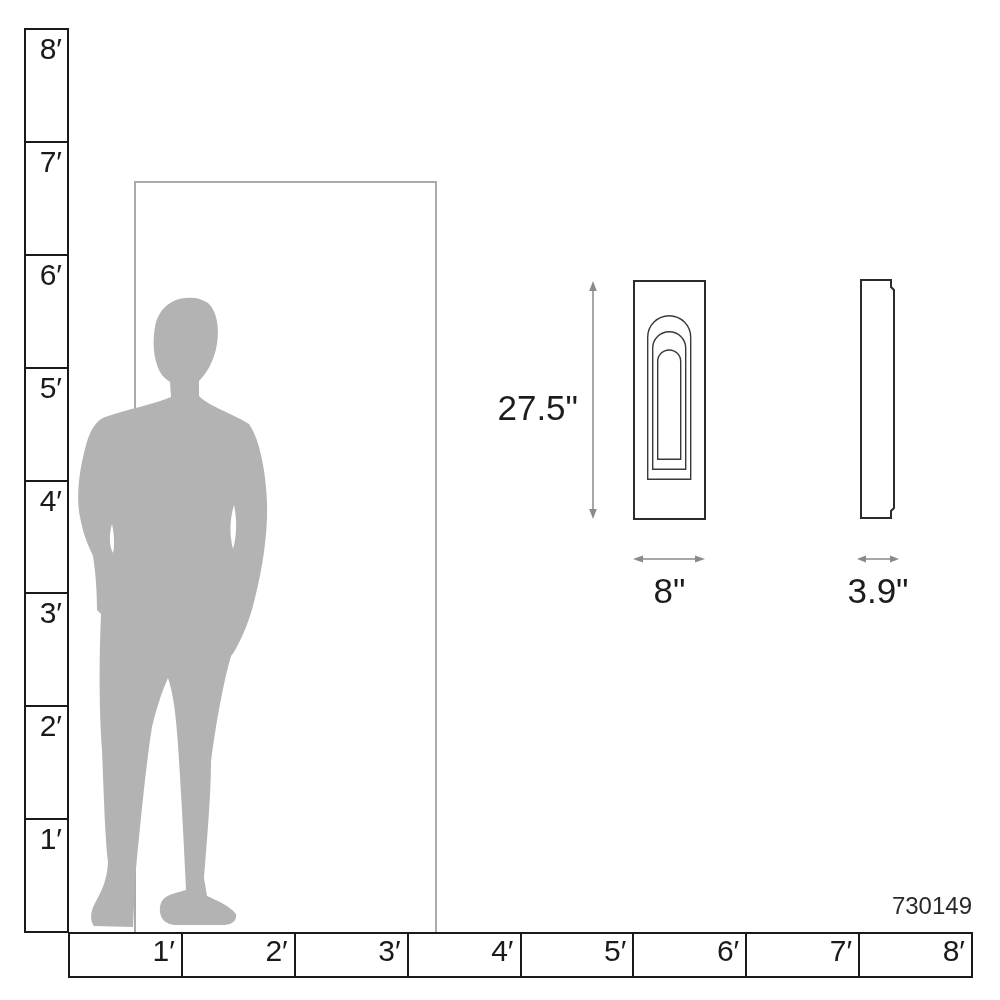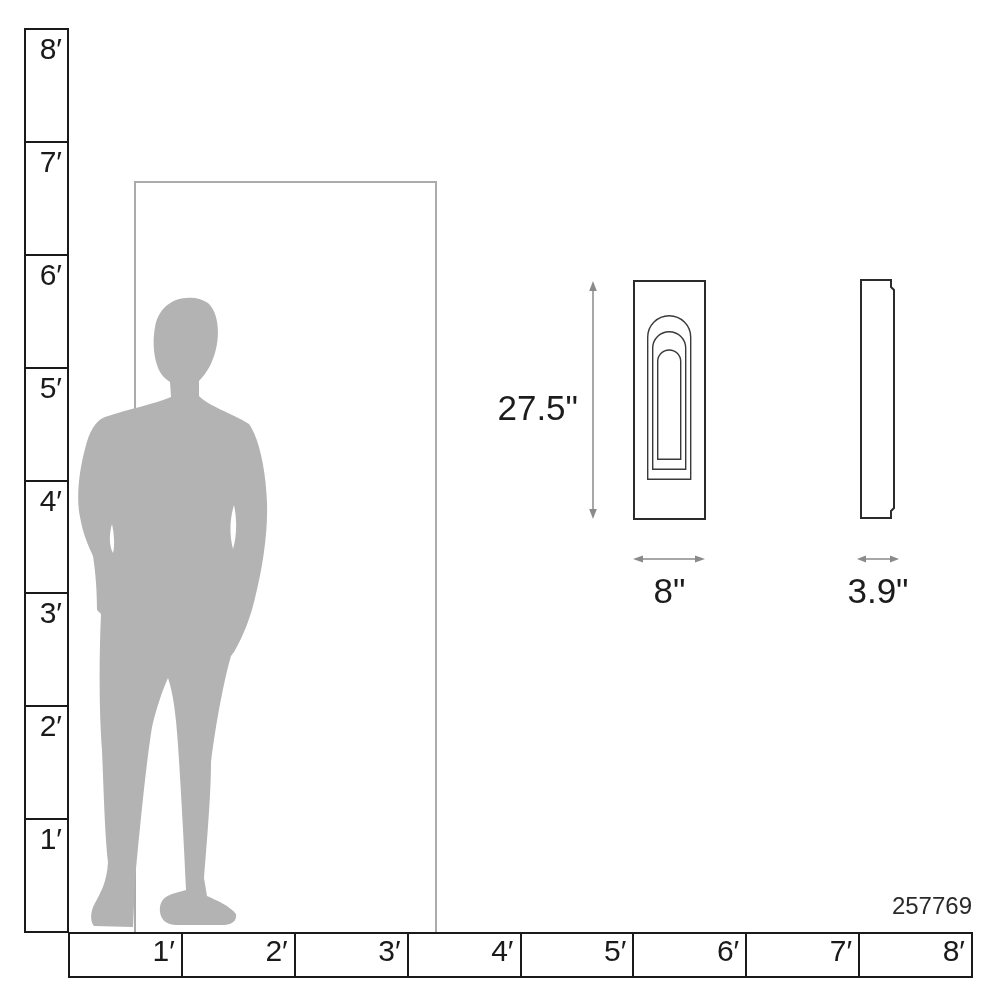--- a/index.html
+++ b/index.html
@@ -139,21 +139,21 @@
       <line x1="865" y1="559" x2="891" y2="559" stroke-width="1.5"></line>
       <polygon points="857,559 866,555.6 866,562.4" stroke="none"></polygon>
       <polygon points="899,559 890,555.6 890,562.4" stroke="none"></polygon>
     </g>
   </svg>
 
   <div class="dim dim-height">27.5"</div>
   <div class="dim dim-width">8"</div>
   <div class="dim dim-depth">3.9"</div>
 
-  <div class="sku">257769</div>
+  <div class="sku">730149</div>
 
   <div class="h-ruler">
     <div class="seg">1′</div>
     <div class="seg">2′</div>
     <div class="seg">3′</div>
     <div class="seg">4′</div>
     <div class="seg">5′</div>
     <div class="seg">6′</div>
     <div class="seg">7′</div>
     <div class="seg">8′</div>

